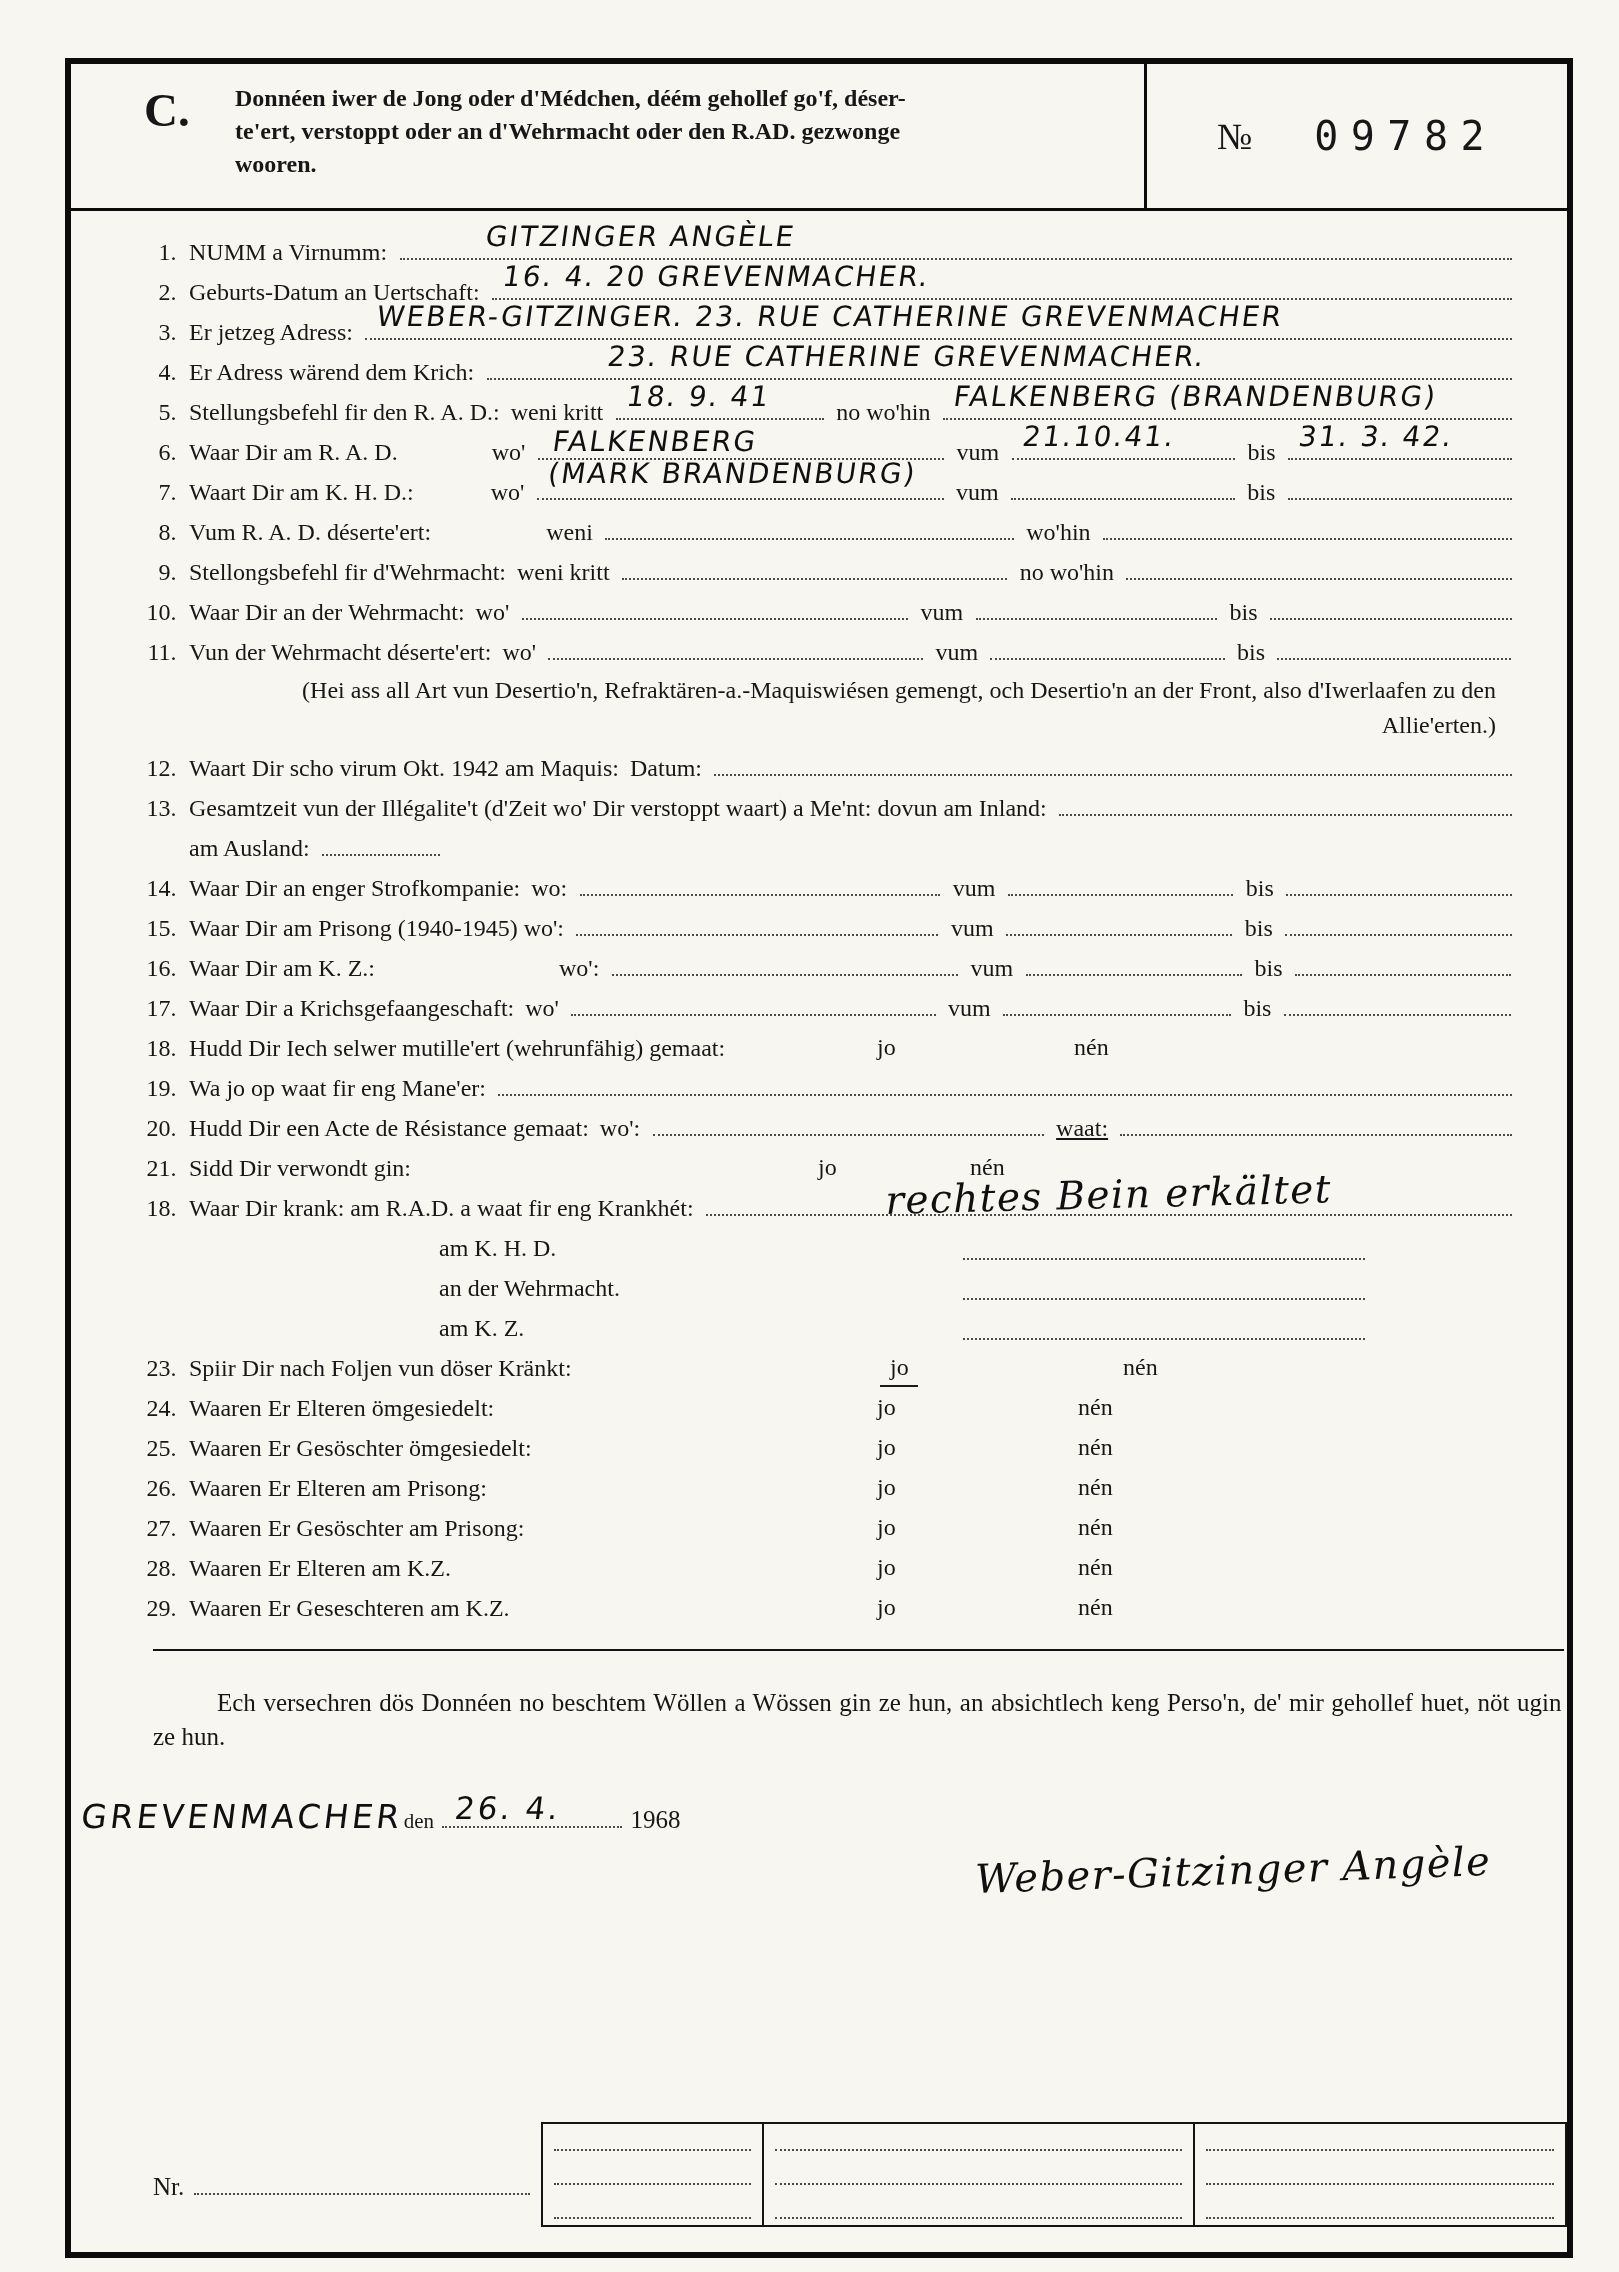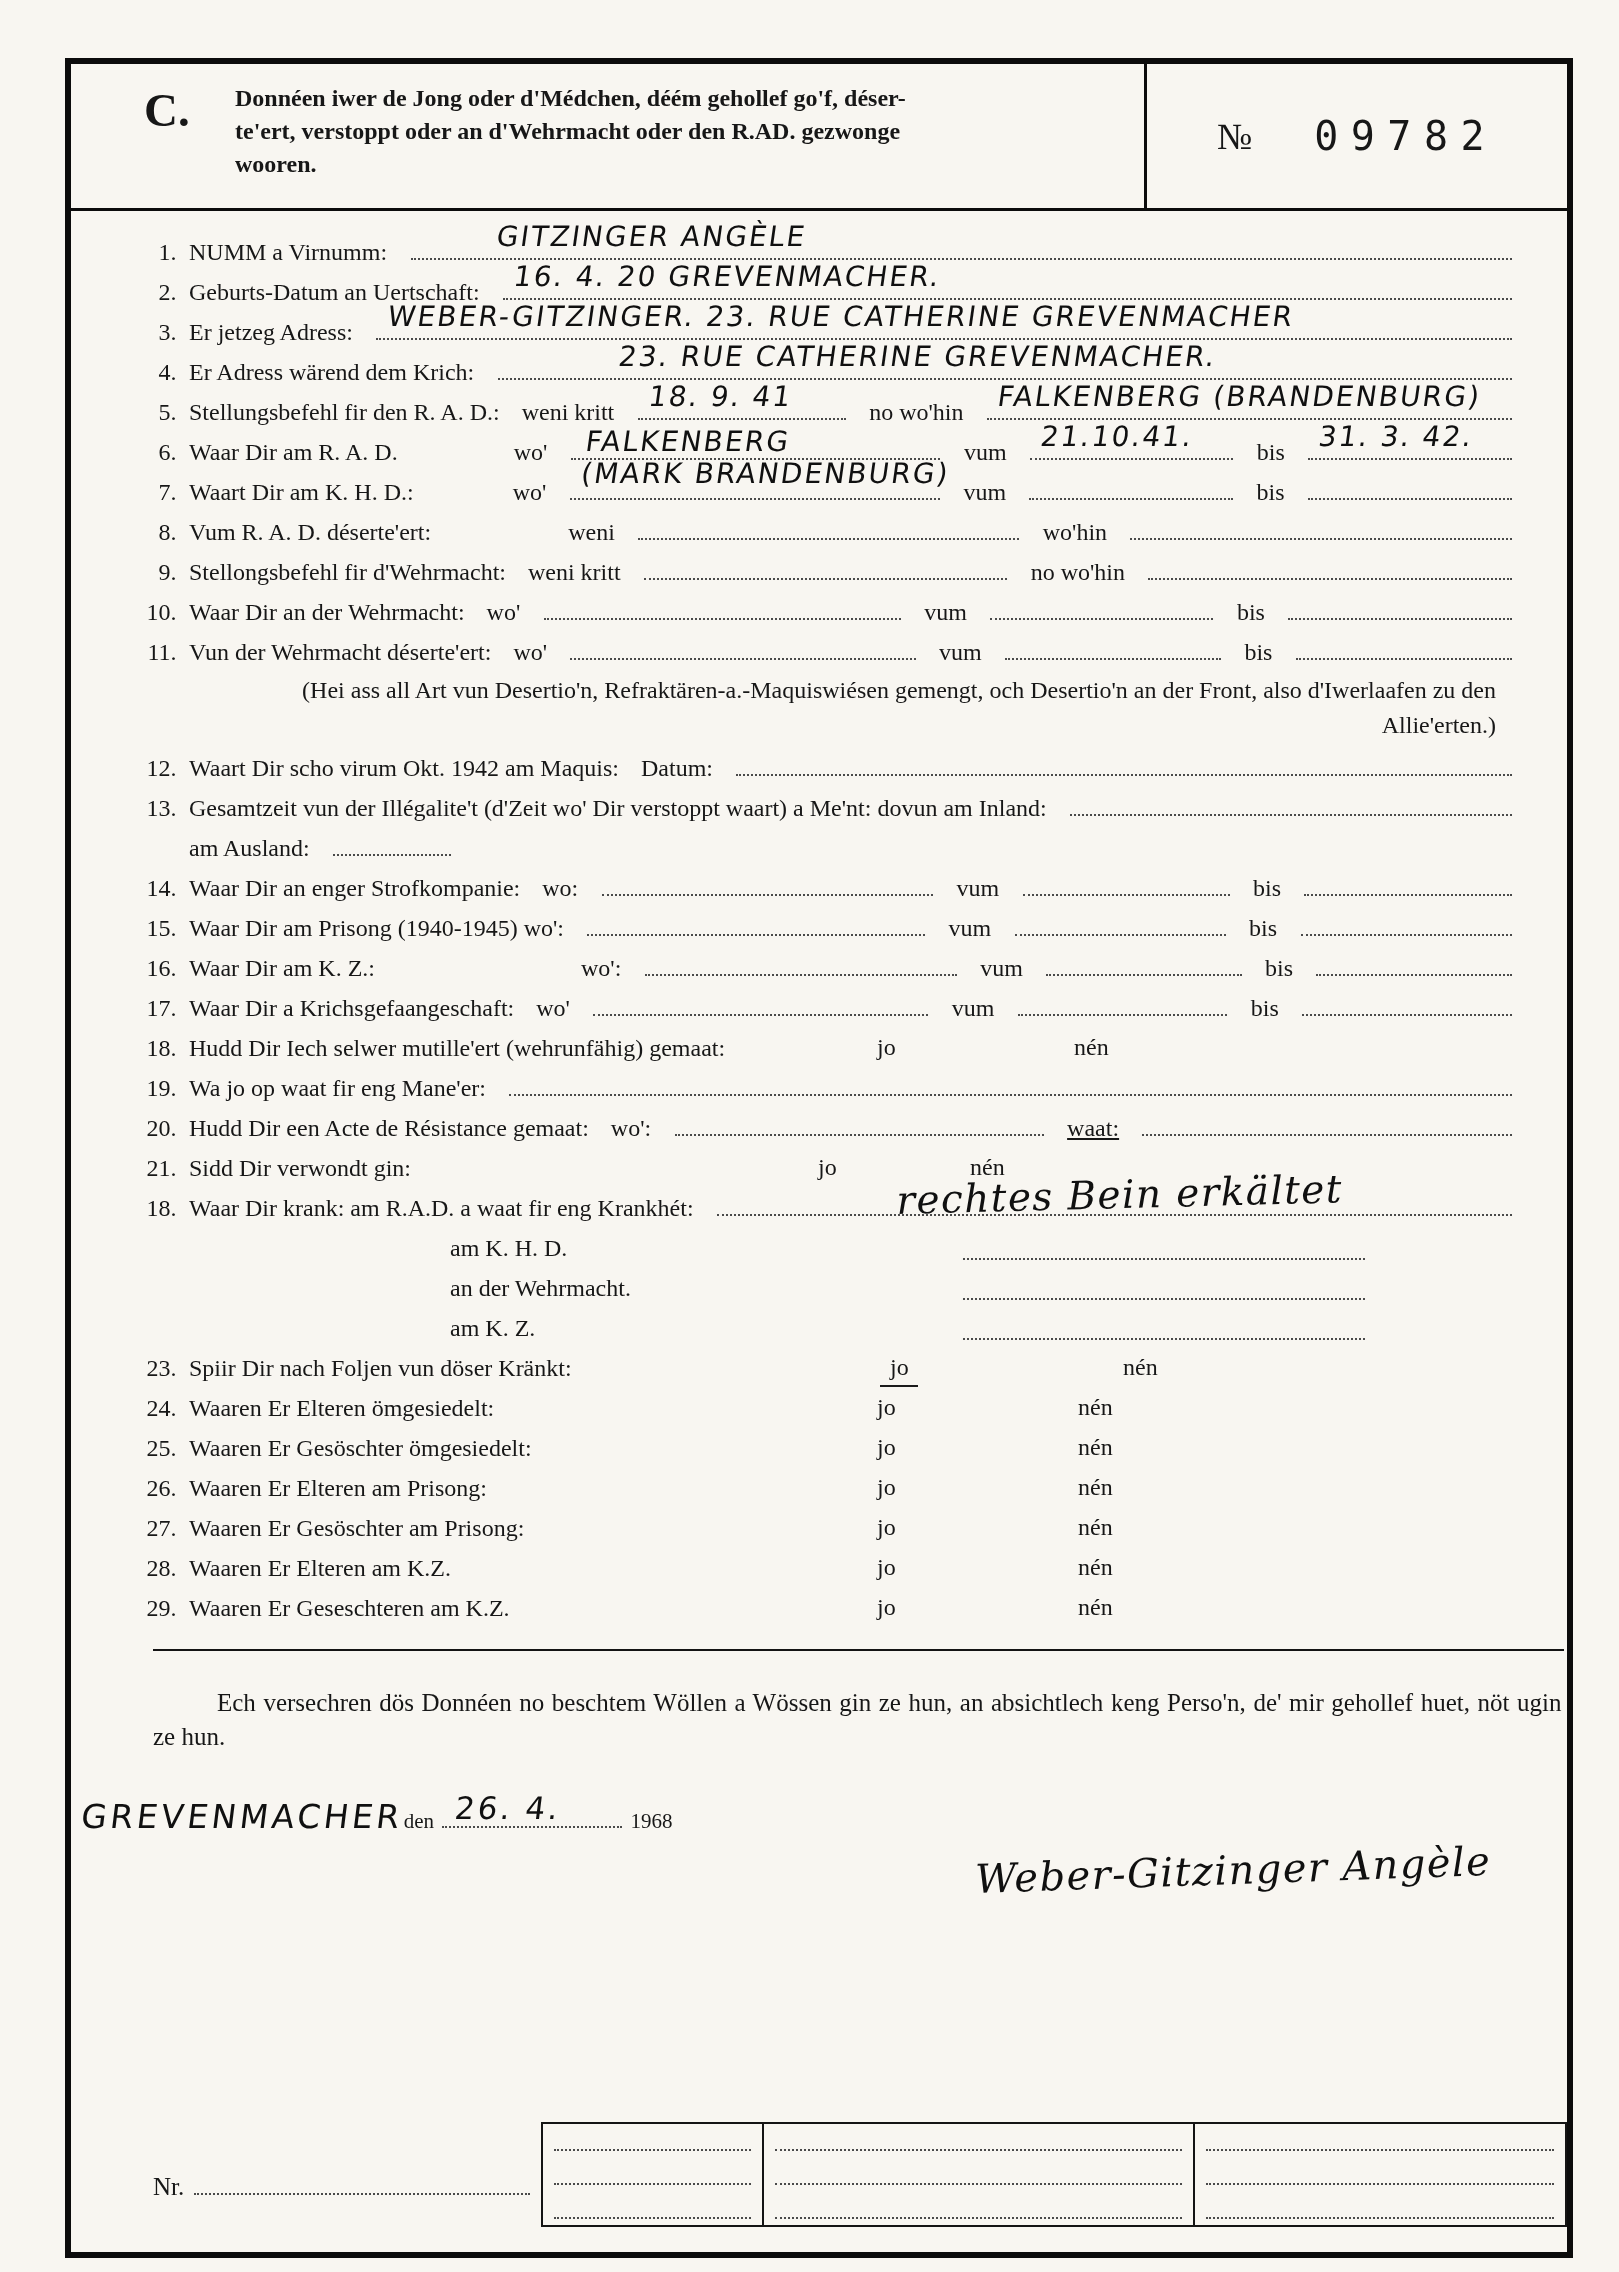--- a/index.html
+++ b/index.html
@@ -18,42 +18,42 @@
   .hdr-left { width:1076px; display:flex; border-right:3.5px solid #0c0c0c; padding:18px 21px 0 73px; }
   .c-letter { font-size:47px; font-weight:bold; width:91px; flex:none; line-height:50px; padding-top:2.8px; }
   .hdr-text { font-size:24px; line-height:33px; font-weight:bold; }
   .hdr-right { flex:1; display:flex; align-items:center; justify-content:center; gap:62px; }
   .no-sym { font-size:37px; }
   .no-val { font-family:"DejaVu Sans Mono", monospace; font-size:40px; letter-spacing:12.5px; }
   
   .items { padding:21px 43px 0 49px; }
   .row { display:flex; line-height:40px; align-items:baseline; position:relative; font-size:24px; }
   .num { flex:none; width:69px; text-align:right; padding-right:12.5px; }
-  .cnt { flex:1; display:flex; align-items:baseline; position:relative; min-width:0;gap:11px; }
+  .cnt { flex:1; display:flex; align-items:baseline; position:relative; min-width:0; }
   .lbl { white-space:nowrap; margin-right:11px; }
   .lbl.ul { text-decoration:underline; }
   .sp { flex:none; display:inline-block; }
   .dots { display:inline-block; height:0; border-bottom:2.1px dotted #4a4a4a; margin:0 12.5px 0 1.4px; position:relative; align-self:baseline; min-width:21px; }
   .hw { position:absolute; left:8.3px; bottom:1.4px; white-space:nowrap; color:#101010; z-index:3; }
   .hw-caps { font-family:"DejaVu Sans", sans-serif; font-size:28px; letter-spacing:2.1px; transform:skewX(-8deg); transform-origin:left bottom; }
   .hw-caps.multi { white-space:pre; bottom:auto; top:-32px; line-height:32px; }
   .hw-cur { font-family:"DejaVu Serif", serif; font-style:italic; font-size:39px; letter-spacing:1.4px; bottom:-7px; transform:rotate(-1.5deg); transform-origin:left bottom; }
   .at { position:absolute; top:4.9px; line-height:30.5px; }
   .at.ul-hand { border-bottom:2.8px solid #1b1b1b; padding:0 9.7px 2.1px; margin-left:-9.7px; }
   .at-dots { position:absolute; top:30.5px; height:0; border-bottom:2.1px dotted #4a4a4a; }
   .note { font-size:24px; line-height:35px; margin:1.4px 28px 4.2px 69px;text-align:right; }
   
   .rule { border-top:2.8px solid #141414; margin:21px 2.8px 0 82px; }
   .decl { margin:35px 5.5px 0 82px; font-size:25px; line-height:34px; text-indent:64px; text-align:justify; }
   .closing { display:flex; align-items:baseline; margin:43px 0 0 8.3px; }
   .place-hw { font-family:"DejaVu Sans", sans-serif; font-size:33px; letter-spacing:3.5px; transform:skewX(-7deg); transform-origin:left bottom; display:inline-block; color:#101010; }
   .den { font-size:21px; margin-left:2.8px; }
   .date-dots { position:relative; display:inline-block; width:180px; height:0; border-bottom:2.1px dotted #4a4a4a; align-self:baseline; margin:0 8.3px; }
   .date-hw { position:absolute; left:11px; bottom:0; font-family:"DejaVu Sans", sans-serif; font-size:31px; letter-spacing:2.8px; transform:skewX(-7deg); transform-origin:left bottom; white-space:nowrap; color:#101010; }
-  .year { font-size:21px; }
+  .year { font-size:25px; }
   .sig-row { text-align:right; padding-right:76px; margin-top:11px; }
   .sig { display:inline-block; font-family:"DejaVu Serif", serif; font-style:italic; font-size:40px; letter-spacing:1.4px; transform:rotate(-2deg); color:#101010; }
   .bottom { position:absolute; left:82px; right:0; bottom:25px; display:flex; align-items:flex-end; }
   .nr-blk { display:flex; align-items:baseline; width:388px; flex:none; margin-bottom:26px; padding-right:11px; }
   .nr-lbl { font-size:25px; margin-right:9.7px; }
   .nr-dots { flex:1; height:0; border-bottom:2.1px dotted #4a4a4a; align-self:baseline; }
   .btable { flex:1; display:grid; grid-template-columns:340fr 672fr 578fr; border:2.1px solid #141414; height:105px; }
   .bcol { display:flex; flex-direction:column; }
   .bcol + .bcol { border-left:2.1px solid #141414; }
   .bcell { flex:1; display:flex; align-items:flex-end; padding:0 11px 6.2px; }

